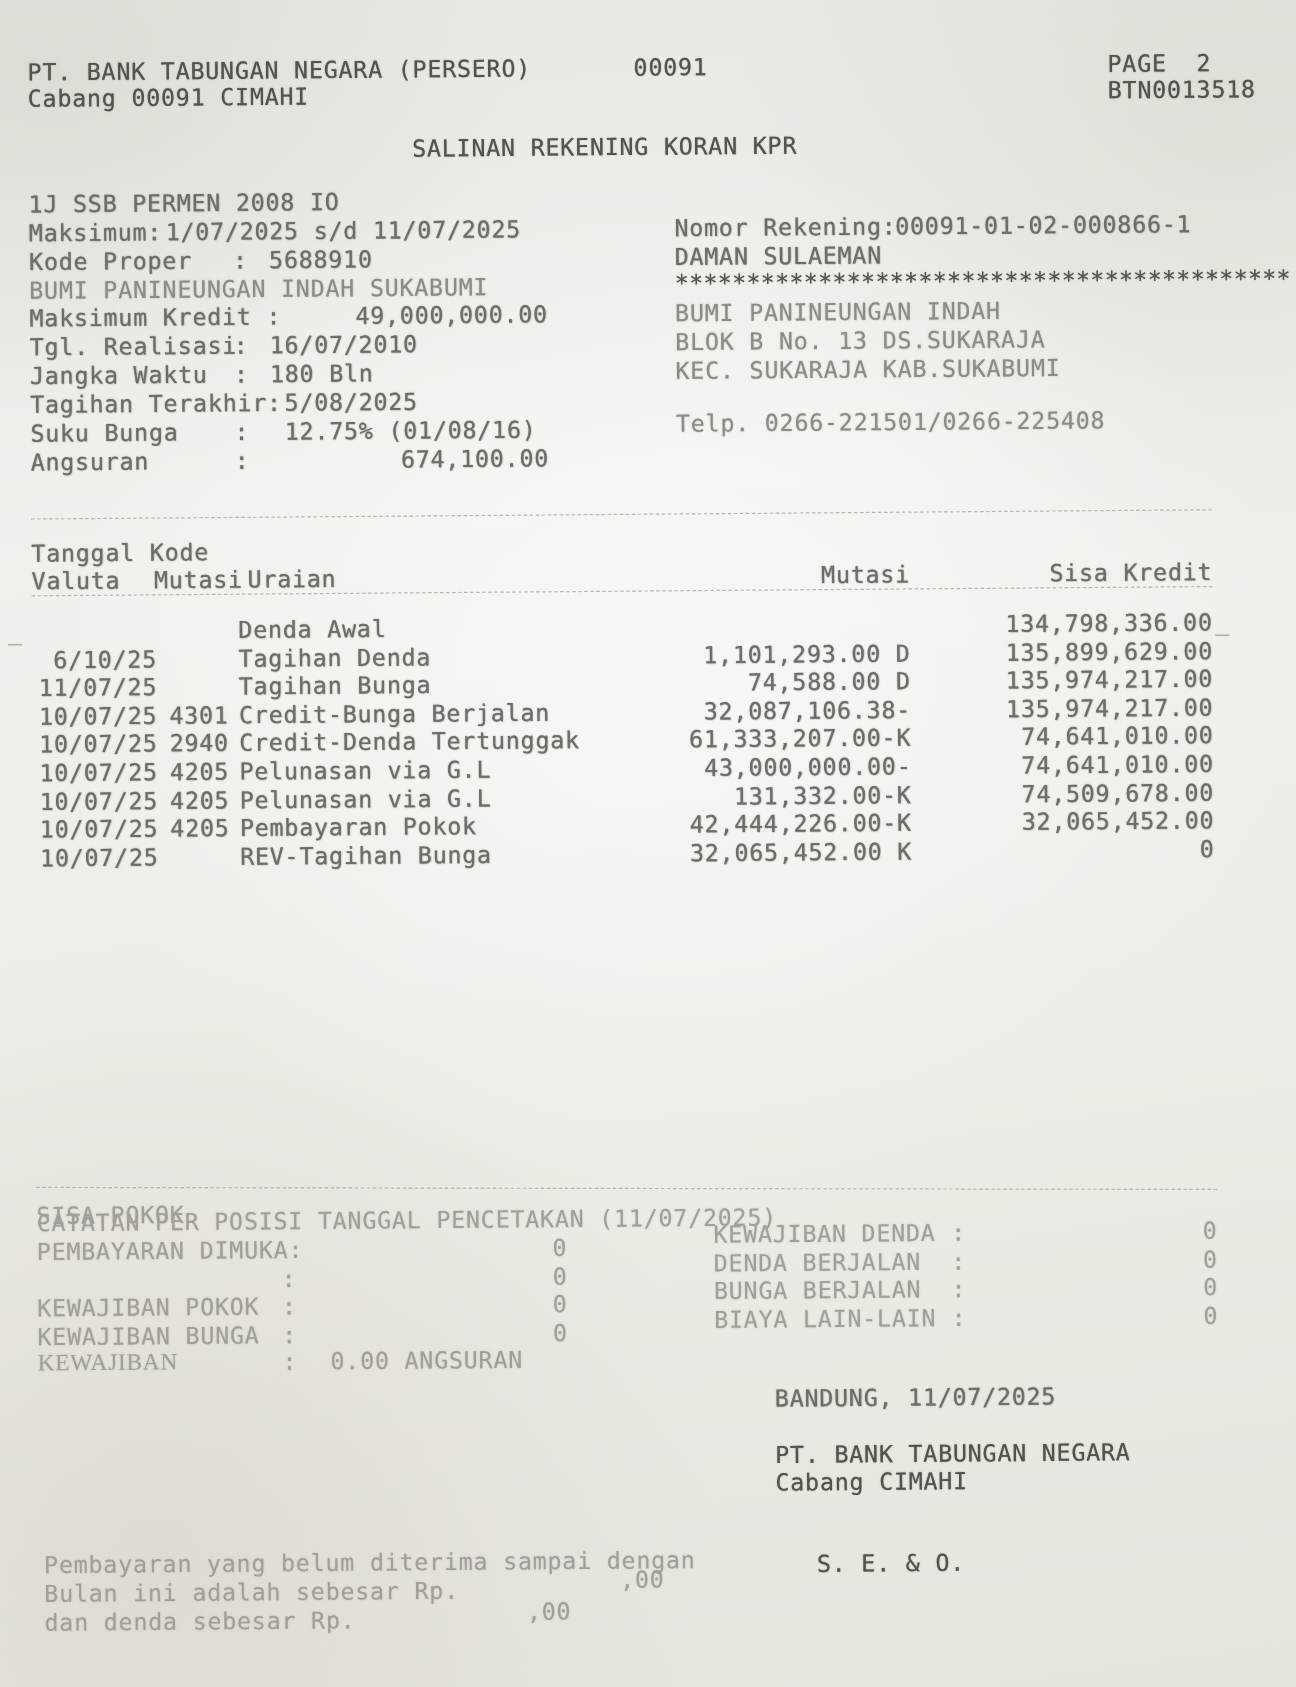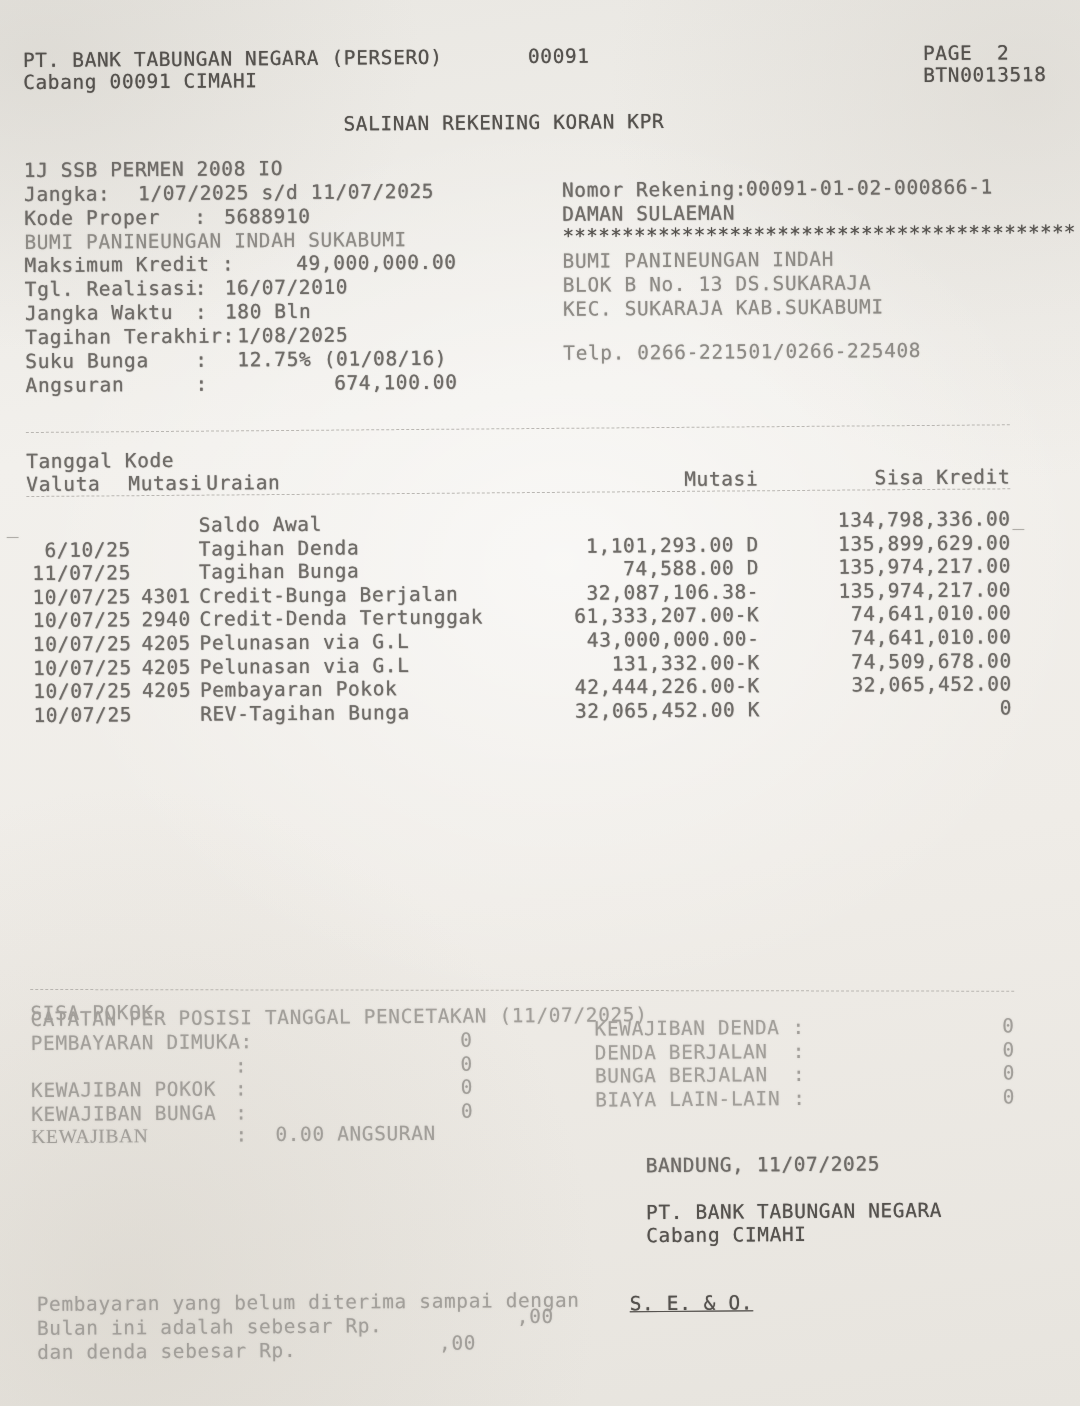--- a/index.html
+++ b/index.html
@@ -55,40 +55,40 @@
 
   <div class="t dark" style="left:28px;top:46px;">PT. BANK TABUNGAN NEGARA (PERSERO)</div>
   <div class="t dark" style="left:28px;top:68px;">Cabang 00091 CIMAHI</div>
   <div class="t dark" style="left:533px;top:46px;">00091</div>
   <div class="t dark" style="left:928px;top:46px;">PAGE  2</div>
   <div class="t dark" style="left:928px;top:68px;">BTN0013518</div>
 
   <div class="t dark" style="left:348px;top:112px;">SALINAN REKENING KORAN KPR</div>
 
   <div class="t" style="left:28px;top:156px;">1J SSB PERMEN 2008 IO</div>
-  <div class="t" style="left:28px;top:180px;">Jangka:</div>
+  <div class="t" style="left:28px;top:180px;">Maksimum:</div>
   <div class="t" style="left:142px;top:180px;">1/07/2025 s/d 11/07/2025</div>
   <div class="t" style="left:28px;top:204px;">Kode Proper</div>
   <div class="t" style="left:198px;top:204px;">:</div>
   <div class="t" style="left:228px;top:204px;">5688910</div>
   <div class="t faded" style="left:28px;top:228px;">BUMI PANINEUNGAN INDAH SUKABUMI</div>
 
   <div class="t" style="left:28px;top:251px;">Maksimum Kredit :</div>
   <div class="t num right" style="left:240px;top:251px;width:220px;">49,000,000.00</div>
 
   <div class="t" style="left:28px;top:275px;">Tgl. Realisasi</div>
   <div class="t" style="left:198px;top:275px;">:</div>
   <div class="t" style="left:228px;top:275px;">16/07/2010</div>
 
   <div class="t" style="left:28px;top:299px;">Jangka Waktu</div>
   <div class="t" style="left:198px;top:299px;">:</div>
   <div class="t" style="left:228px;top:299px;">180 Bln</div>
 
   <div class="t" style="left:28px;top:323px;">Tagihan Terakhir:</div>
-  <div class="t" style="left:240px;top:323px;">1/08/2025</div>
+  <div class="t" style="left:240px;top:323px;">5/08/2025</div>
 
   <div class="t" style="left:28px;top:347px;">Suku Bunga</div>
   <div class="t" style="left:198px;top:347px;">:</div>
   <div class="t" style="left:240px;top:347px;">12.75% (01/08/16)</div>
 
   <div class="t" style="left:28px;top:371px;">Angsuran</div>
   <div class="t" style="left:198px;top:371px;">:</div>
   <div class="t num right" style="left:240px;top:371px;width:220px;">674,100.00</div>
 
   <div class="t" style="left:566px;top:180px;">Nomor Rekening:</div>
@@ -108,21 +108,21 @@
   <div class="t" style="left:208px;top:470px;">Uraian</div>
   <div class="t right" style="left:560px;top:470px;width:200px;">Mutasi</div>
   <div class="t right" style="left:800px;top:470px;width:212px;">Sisa Kredit</div>
 
   <div class="dash" style="left:28px;top:492px;width:984px;"></div>
 
   <div id="table-rows">
       <div></div>
       <div class="t right" style="left:20px;width:112px;top:512.0px;"></div>
       <div class="t" style="left:142px;top:512.0px;"></div>
-      <div class="t" style="left:200px;top:512.0px;">Saldo Awal</div>
+      <div class="t" style="left:200px;top:512.0px;">Denda Awal</div>
       <div class="t right num" style="left:560px;width:200px;top:512.0px;"></div>
       <div class="t right num" style="left:800px;width:212px;top:512.0px;">134,798,336.00</div>
       <div></div>
       <div class="t right" style="left:20px;width:112px;top:535.6px;">6/10/25</div>
       <div class="t" style="left:142px;top:535.6px;"></div>
       <div class="t" style="left:200px;top:535.6px;">Tagihan Denda</div>
       <div class="t right num" style="left:560px;width:200px;top:535.6px;">1,101,293.00 D</div>
       <div class="t right num" style="left:800px;width:212px;top:535.6px;">135,899,629.00</div>
       <div></div>
       <div class="t right" style="left:20px;width:112px;top:559.2px;">11/07/25</div>
@@ -200,21 +200,21 @@
       <div class="t vfaded num right" style="left:880px;width:132px;top:1089.5px;">0</div>
     </div>
 
   <div class="t vfaded" style="left:28px;top:1122px;font-family:Liberation Serif, serif;">KEWAJIBAN</div>
   <div class="t vfaded" style="left:232px;top:1122px;">:</div>
   <div class="t vfaded num" style="left:272px;top:1122px;">0.00 ANGSURAN</div>
 
   <div class="t" style="left:642px;top:1156px;">BANDUNG, 11/07/2025</div>
   <div class="t dark" style="left:642px;top:1203px;">PT. BANK TABUNGAN NEGARA</div>
   <div class="t dark" style="left:642px;top:1226px;">Cabang CIMAHI</div>
-  <div class="t dark" style="left:625px;top:1294px;text-decoration:underline;">S. E. &amp; O.</div>
+  <div class="t dark" style="left:676px;top:1294px;">S. E. &amp; O.</div>
 
   <div class="t vfaded" style="left:32px;top:1290px;">Pembayaran yang belum diterima sampai dengan</div>
   <div class="t vfaded" style="left:32px;top:1314px;">Bulan ini adalah sebesar Rp.</div>
   <div class="t vfaded num" style="left:512px;top:1306px;">,00</div>
   <div class="t vfaded" style="left:32px;top:1338px;">dan denda sebesar Rp.</div>
   <div class="t vfaded num" style="left:434px;top:1332px;">,00</div>
 
   <div class="t vfaded" style="left:8px;top:512px;">_</div>
   <div class="t vfaded" style="left:1014px;top:512px;">_</div>
 

